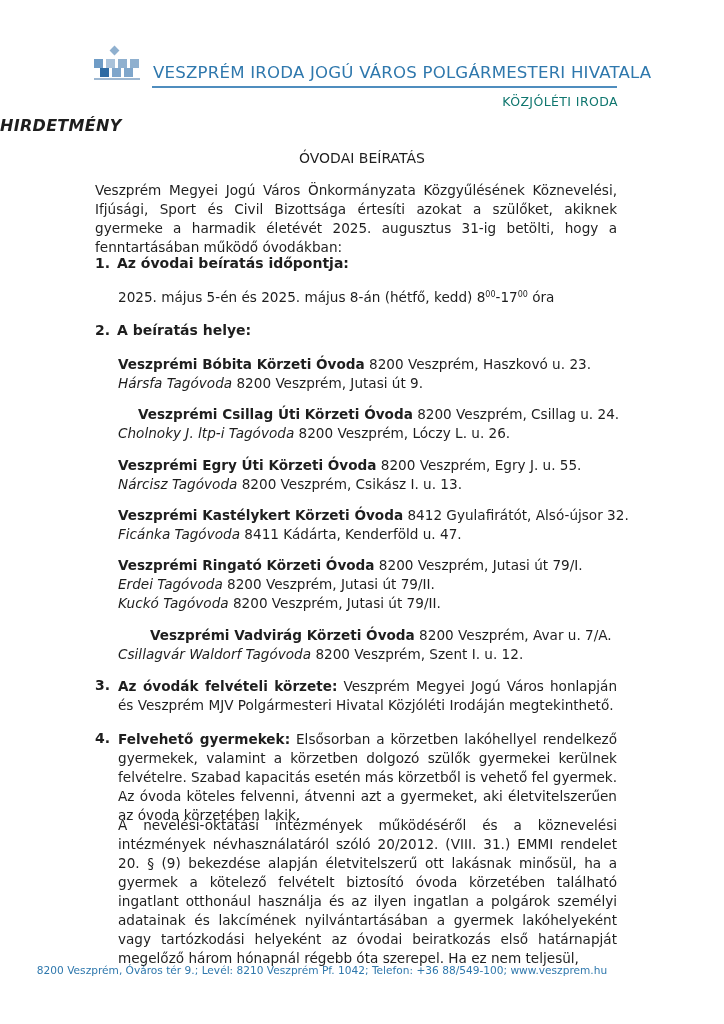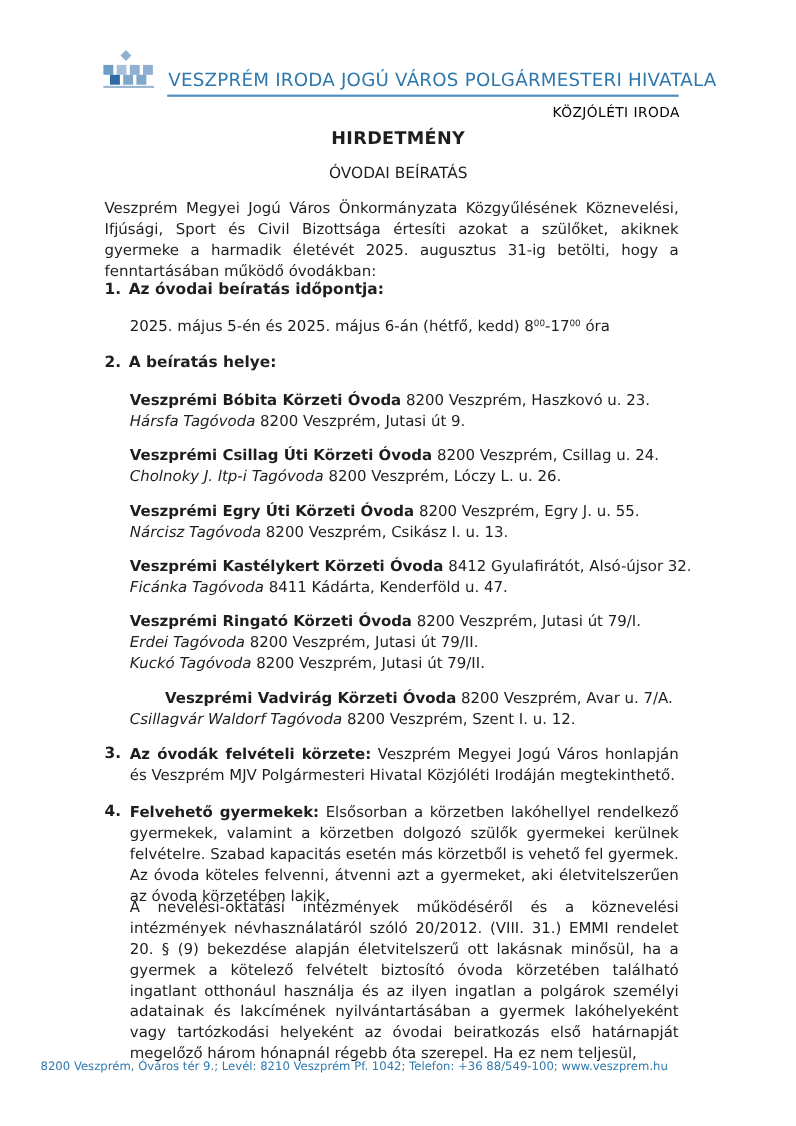--- a/index.html
+++ b/index.html
@@ -9,26 +9,26 @@
 
   
   .logo { position: absolute; left: 93px; top: 47px; width: 52px; height: 38px; }
   .logo .sq { position: absolute; width: 9px; height: 9px; }
   .logo .diamond { position: absolute; left: 18px; top: 0; width: 7px; height: 7px;
                    background: #8fb0cf; transform: rotate(45deg); }
   .logo .bar { position: absolute; left: 1px; top: 31px; width: 46px; height: 2px; background: #9db7d1; }
   .org-title { position: absolute; left: 153px; top: 63px; font-size: 16.6px; letter-spacing: 0.2px;
                color: #2f78ad; font-family: "DejaVu Sans", sans-serif; white-space: nowrap; }
   .header-rule { position: absolute; left: 152px; top: 86px; width: 465px; height: 2px; background: #4f8dbe; }
-  .office-name { position: absolute; right: 106px; top: 94px; font-size: 12.5px; color: #000000;
+  .office-name { position: absolute; right: 106px; top: 94px; font-size: 12.5px; color: #0f766e;
                  letter-spacing: 0.4px; white-space: nowrap; }
 
   
-  .title { position: absolute; left: 0; width: 724px; top: 116px; text-align: center;
-           font-weight: bold; font-size: 16px; letter-spacing: 0.3px; }
+  .title { position: absolute; left: 0; width: 724px; top: 116px; 
+           font-weight: bold; font-size: 16px; letter-spacing: 0.3px; font-style: italic; }
   .subtitle { position: absolute; left: 0; width: 724px; top: 150px; text-align: center; font-size: 14px; }
 
   .intro { position: absolute; left: 95px; width: 522px; top: 181px; font-size: 13.6px; line-height: 19px;
            text-align: justify; }
   .sec-head { position: absolute; left: 95px; font-size: 14px; font-weight: bold; white-space: nowrap; }
   .sec-head .num { display: inline-block; width: 22px; }
   .line { position: absolute; left: 118px; font-size: 13.6px; white-space: nowrap; }
   .line b { font-weight: bold; }
   .line i { font-style: italic; }
   .para { position: absolute; left: 118px; width: 499px; font-size: 13.6px; line-height: 19px; text-align: justify; }
@@ -60,30 +60,30 @@
   <div class="office-name">KÖZJÓLÉTI IRODA</div>
 
   <div class="title">HIRDETMÉNY</div>
   <div class="subtitle">ÓVODAI BEÍRATÁS</div>
 
   <div class="intro">Veszprém Megyei Jogú Város Önkormányzata Közgyűlésének Köznevelési, Ifjúsági, Sport és Civil Bizottsága értesíti azokat a szülőket, akiknek gyermeke a harmadik életévét 2025. augusztus 31-ig betölti, hogy a fenntartásában működő óvodákban:</div>
 
   <div class="sec-head" style="top:255px;">
     <span class="num">1.</span><span>Az óvodai beíratás időpontja:</span>
   </div>
-  <div class="line" style="top:289px;"><span>2025. május 5-én és 2025. május 6-án (hétfő, kedd) 8</span><sup>00</sup><span>-17</span><sup>00</sup><span> óra</span></div>
+  <div class="line" style="top:289px;"><span>2025. május 5-én és 2025. május 8-án (hétfő, kedd) 8</span><sup>00</sup><span>-17</span><sup>00</sup><span> óra</span></div>
 
   <div class="sec-head" style="top:322px;">
     <span class="num">2.</span><span>A beíratás helye:</span>
   </div>
 
   <div class="line" style="top:356px;"><b>Veszprémi Bóbita Körzeti Óvoda</b><span> 8200 Veszprém, Haszkovó u. 23.</span></div>
   <div class="line" style="top:375px;"><i>Hársfa Tagóvoda</i><span> 8200 Veszprém, Jutasi út 9.</span></div>
 
-  <div class="line" style="top:406px;"><b>Veszprémi Csillag Úti Körzeti Óvoda</b><span> 8200 Veszprém, Csillag u. 24.</span></div>
+  <div class="line" style="top:406px;margin-left:20px;"><b>Veszprémi Csillag Úti Körzeti Óvoda</b><span> 8200 Veszprém, Csillag u. 24.</span></div>
   <div class="line" style="top:425px;"><i>Cholnoky J. ltp-i Tagóvoda</i><span> 8200 Veszprém, Lóczy L. u. 26.</span></div>
 
   <div class="line" style="top:457px;"><b>Veszprémi Egry Úti Körzeti Óvoda</b><span> 8200 Veszprém, Egry J. u. 55.</span></div>
   <div class="line" style="top:476px;"><i>Nárcisz Tagóvoda</i><span> 8200 Veszprém, Csikász I. u. 13.</span></div>
 
   <div class="line" style="top:507px;"><b>Veszprémi Kastélykert Körzeti Óvoda</b><span> 8412 Gyulafirátót, Alsó-újsor 32.</span></div>
   <div class="line" style="top:526px;"><i>Ficánka Tagóvoda</i><span> 8411 Kádárta, Kenderföld u. 47.</span></div>
 
   <div class="line" style="top:557px;"><b>Veszprémi Ringató Körzeti Óvoda</b><span> 8200 Veszprém, Jutasi út 79/I.</span></div>
   <div class="line" style="top:576px;"><i>Erdei Tagóvoda</i><span> 8200 Veszprém, Jutasi út 79/II.</span></div>

